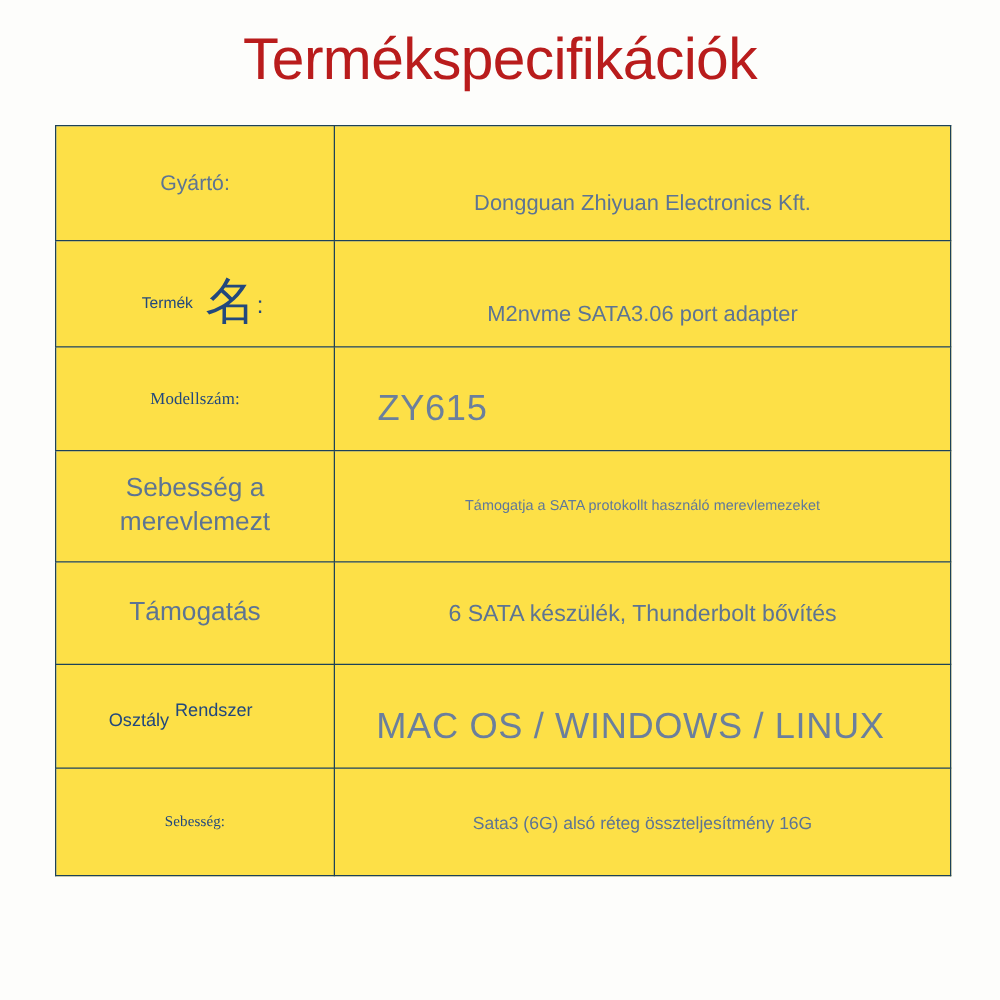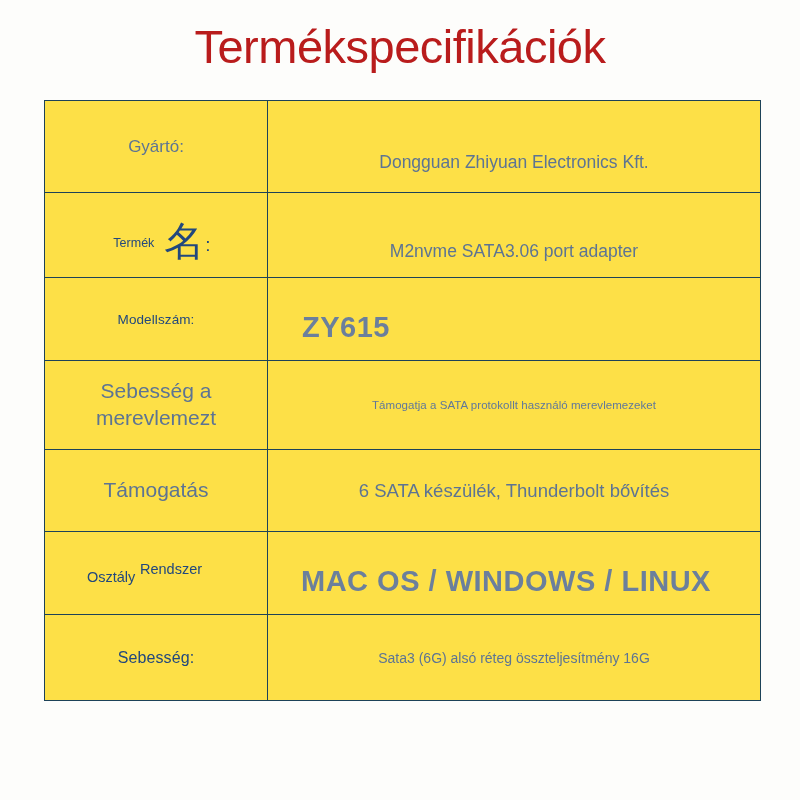--- a/index.html
+++ b/index.html
@@ -63,24 +63,24 @@
     padding: 6px 10px;
     text-align: center;
   }
   .cell-inner.left {
     justify-content: flex-start;
     text-align: left;
     padding-left: 34px;
   }
 
   
-  .t-sm   { font-size: 13.5px; color: #22487d; letter-spacing: 0.1px; }
+  .t-sm   { font-size: 13.5px; color: #22487d; letter-spacing: 0.1px; font-family: Liberation Serif, serif; }
   .t-md   { font-size: 17px;   color: #5d7493; }
   .t-lg   { font-size: 21px;   color: #5d7493; line-height: 1.28; }
-  .t-xl   { font-size: 29px;   color: #6b7f9c; font-weight: 700; letter-spacing: 0.5px; margin-top: 16px; }
+  .t-xl   { font-size: 29px;   color: #6b7f9c; font-weight: 400; letter-spacing: 0.5px; margin-top: 16px; }
   .t-tiny { font-size: 11.5px; color: #60789a; letter-spacing: 0.05px; }
   .t-val-md { font-size: 17.5px; color: #5d7493; margin-top: 32px; }
 
   
   .cjk-label {
     position: relative;
     display: flex;
     align-items: baseline;
     justify-content: center;
     width: 100%;
@@ -231,21 +231,21 @@
         <td>
           <div class="cell-inner left" style="padding-left:33px;">
             <span class="t-xl nowrap">MAC OS / WINDOWS / LINUX</span>
           </div>
         </td>
       </tr>
 
       <tr style="height:86px;">
         <td>
           <div class="cell-inner">
-            <span class="t-sm nowrap" style="font-size:16px;">Sebesség:</span>
+            <span class="t-sm nowrap" style="font-size:12px;">Sebesség:</span>
           </div>
         </td>
         <td>
           <div class="cell-inner">
             <span class="t-md nowrap" style="font-size:14px;">Sata3 (6G) alsó réteg összteljesítmény 16G</span>
           </div>
         </td>
       </tr>
 
 

